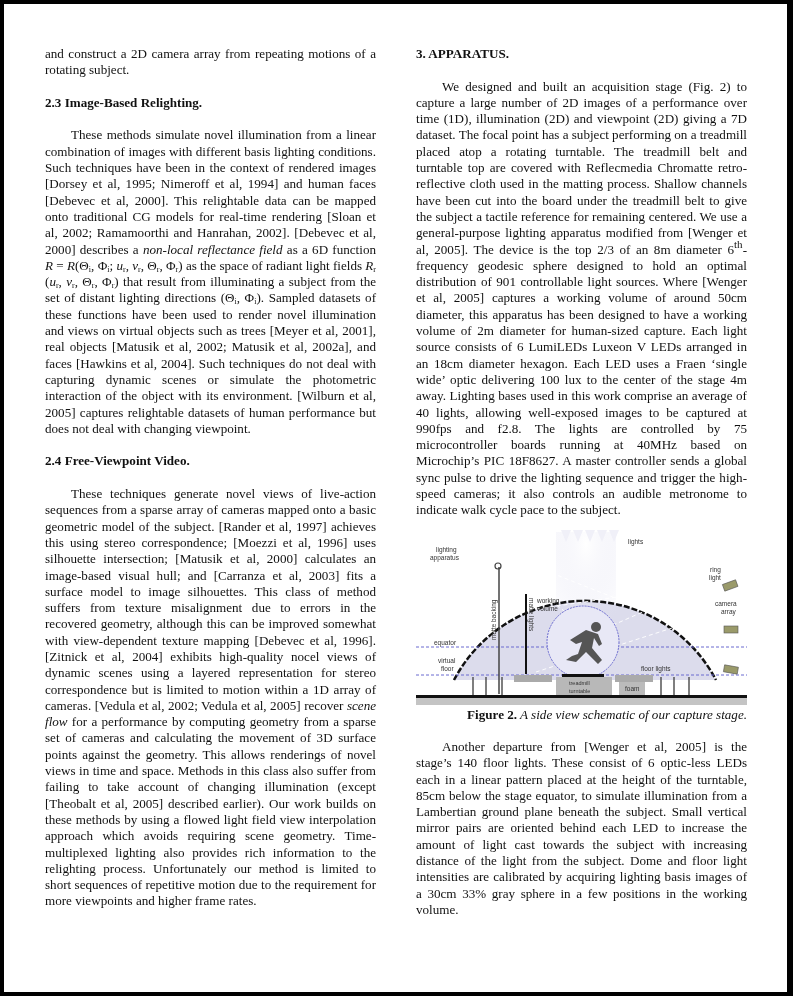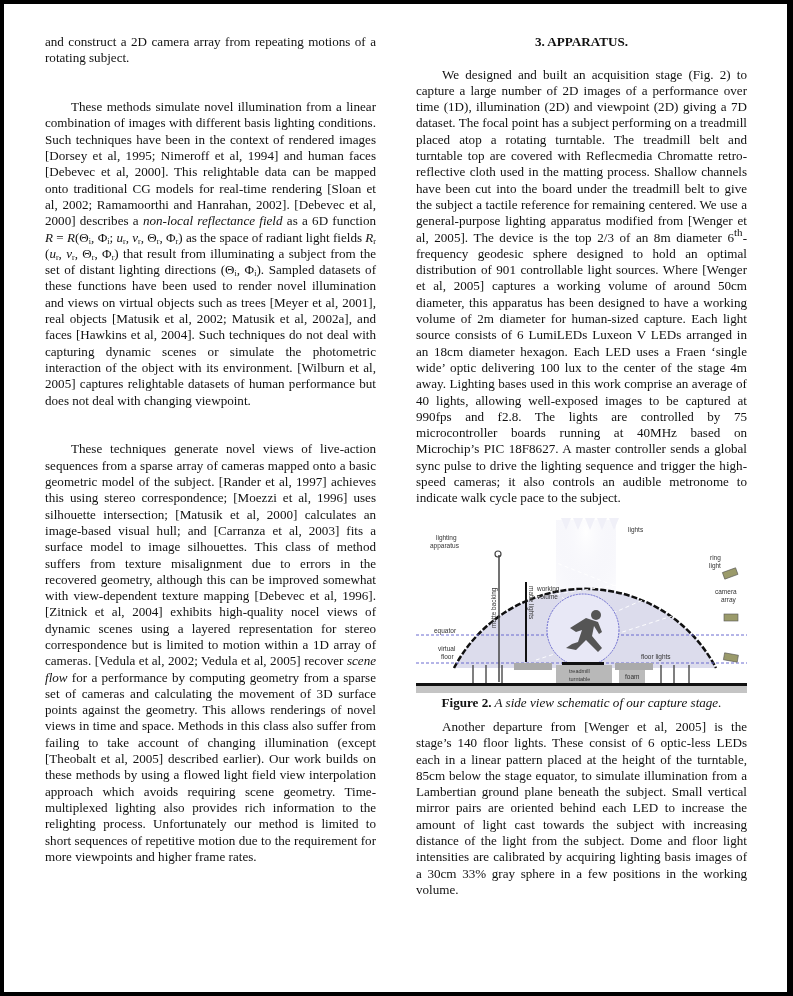--- a/index.html
+++ b/index.html
@@ -3,47 +3,49 @@
 <meta charset="utf-8">
 <style>
   html, body { margin:0; padding:0; background:#000; }
   body { width:793px; height:996px; overflow:hidden; }
   .page {
     position:absolute; left:4px; top:4px; width:783px; height:988px;
     background:#fff; color:#111;
     font-family:"Liberation Serif", "DejaVu Serif", serif;
     font-size:13.1px; line-height:16.3px;
   }
-  .col { position:absolute; top:30px; width:331px; }
+  .col { position:absolute; top:42px; width:331px; }
   .col.left { left:41px; }
   .col.right { left:412px; }
   p { margin:0; text-align:justify; }
   p.indent { text-indent:26px; }
   h2 { font-size:13.1px; font-weight:bold; margin:0; line-height:16.3px; }
-  h2.center { text-align:center; }
+  h2.center { }
   .gap { height:16.3px; }
   i { }
   sub { font-size:8px; vertical-align:-2px; line-height:0; }
   sup { font-size:11px; vertical-align:6px; line-height:0; }
   .figure { position:relative; width:331px; height:183px; margin-top:3px; }
   .figure svg { display:block; }
-  .caption { text-align:center; margin-top:2px; margin-bottom:8px; }
+  .caption { text-align:right; margin-top:2px; margin-bottom:16px; }
   .caption b { font-weight:bold; }
 </style>
 </head>
 <body>
 
 <div class="page">
 
   <div class="col left">
     <p>and construct a 2D camera array from repeating motions of a rotating subject.</p>
     <div class="gap"></div>
+    <h2>2.3 Image-Based Relighting.</h2>
     <div class="gap"></div>
     <p class="indent"><span>These methods simulate novel illumination from a linear combination of images with different basis lighting conditions. Such techniques have been in the context of rendered images [Dorsey et al, 1995; Nimeroff et al, 1994] and human faces [Debevec et al, 2000]. This relightable data can be mapped onto traditional CG models for real-time rendering [Sloan et al, 2002; Ramamoorthi and Hanrahan, 2002]. [Debevec et al, 2000] describes a </span><i>non-local reflectance field</i><span> as a 6D function </span><i>R</i> = <i>R</i>(Θ<sub>i</sub>, Φ<sub>i</sub>; <i>u</i><sub>r</sub>, <i>v</i><sub>r</sub>, Θ<sub>r</sub>, Φ<sub>r</sub>) as the space of radiant light fields <i>R</i><sub>r</sub> (<i>u</i><sub>r</sub>, <i>v</i><sub>r</sub>, Θ<sub>r</sub>, Φ<sub>r</sub>) that result from illuminating a subject from the set of distant lighting directions (Θ<sub>i</sub>, Φ<sub>i</sub>). <span>Sampled datasets of these functions have been used to render novel illumination and views on virtual objects such as trees [Meyer et al, 2001], real objects [Matusik et al, 2002; Matusik et al, 2002a], and faces [Hawkins et al, 2004]. Such techniques do not deal with capturing dynamic scenes or simulate the photometric interaction of the object with its environment. [Wilburn et al, 2005] captures relightable datasets of human performance but does not deal with changing viewpoint.</span></p>
     <div class="gap"></div>
+    <h2>2.4 Free-Viewpoint Video.</h2>
     <div class="gap"></div>
     <p class="indent"><span>These techniques generate novel views of live-action sequences from a sparse array of cameras mapped onto a basic geometric model of the subject. [Rander et al, 1997] achieves this using stereo correspondence; [Moezzi et al, 1996] uses silhouette intersection; [Matusik et al, 2000] calculates an image-based visual hull; and [Carranza et al, 2003] fits a surface model to image silhouettes. This class of method suffers from texture misalignment due to errors in the recovered geometry, although this can be improved somewhat with view-dependent texture mapping [Debevec et al, 1996]. [Zitnick et al, 2004] exhibits high-quality nocel views of dynamic scenes using a layered representation for stereo correspondence but is limited to motion within a 1D array of cameras. [Vedula et al, 2002; Vedula et al, 2005] recover </span><i>scene flow</i><span> for a performance by computing geometry from a sparse set of cameras and calculating the movement of 3D surface points against the geometry. This allows renderings of novel views in time and space. Methods in this class also suffer from failing to take account of changing illumination (except [Theobalt et al, 2005] described earlier). Our work builds on these methods by using a flowed light field view interpolation approach which avoids requiring scene geometry. Time-multiplexed lighting also provides rich information to the relighting process. Unfortunately our method is limited to short sequences of repetitive motion due to the requirement for more viewpoints and higher frame rates.</span></p>
   </div>
 
   <div class="col right">
     <h2 class="center">3. APPARATUS.</h2>
     <div class="gap"></div>
     <p class="indent"><span>We designed and built an acquisition stage (Fig. 2) to capture a large number of 2D images of a performance over time (1D), illumination (2D) and viewpoint (2D) giving a 7D dataset. The focal point has a subject performing on a treadmill placed atop a rotating turntable. The treadmill belt and turntable top are covered with Reflecmedia Chromatte retro-reflective cloth used in the matting process. Shallow channels have been cut into the board under the treadmill belt to give the subject a tactile reference for remaining centered. We use a general-purpose lighting apparatus modified from [Wenger et al, 2005]. The device is the top 2/3 of an 8m diameter 6</span><sup>th</sup><span>-frequency geodesic sphere designed to hold an optimal distribution of 901 controllable light sources. Where [Wenger et al, 2005] captures a working volume of around 50cm diameter, this apparatus has been designed to have a working volume of 2m diameter for human-sized capture. Each light source consists of 6 LumiLEDs Luxeon V LEDs arranged in an 18cm  diameter hexagon. Each LED uses a Fraen ‘single wide’ optic delivering 100 lux to the center of the stage 4m away. Lighting bases used in this work comprise an average of 40 lights, allowing well-exposed images to be captured at 990fps and f2.8. The lights are controlled by 75 microcontroller boards running at 40MHz based on Microchip’s PIC 18F8627. A master controller sends a global sync pulse to drive the lighting sequence and trigger the high-speed cameras; it also controls an audible metronome to indicate walk cycle pace to the subject.</span></p>
 
     <div class="figure">

